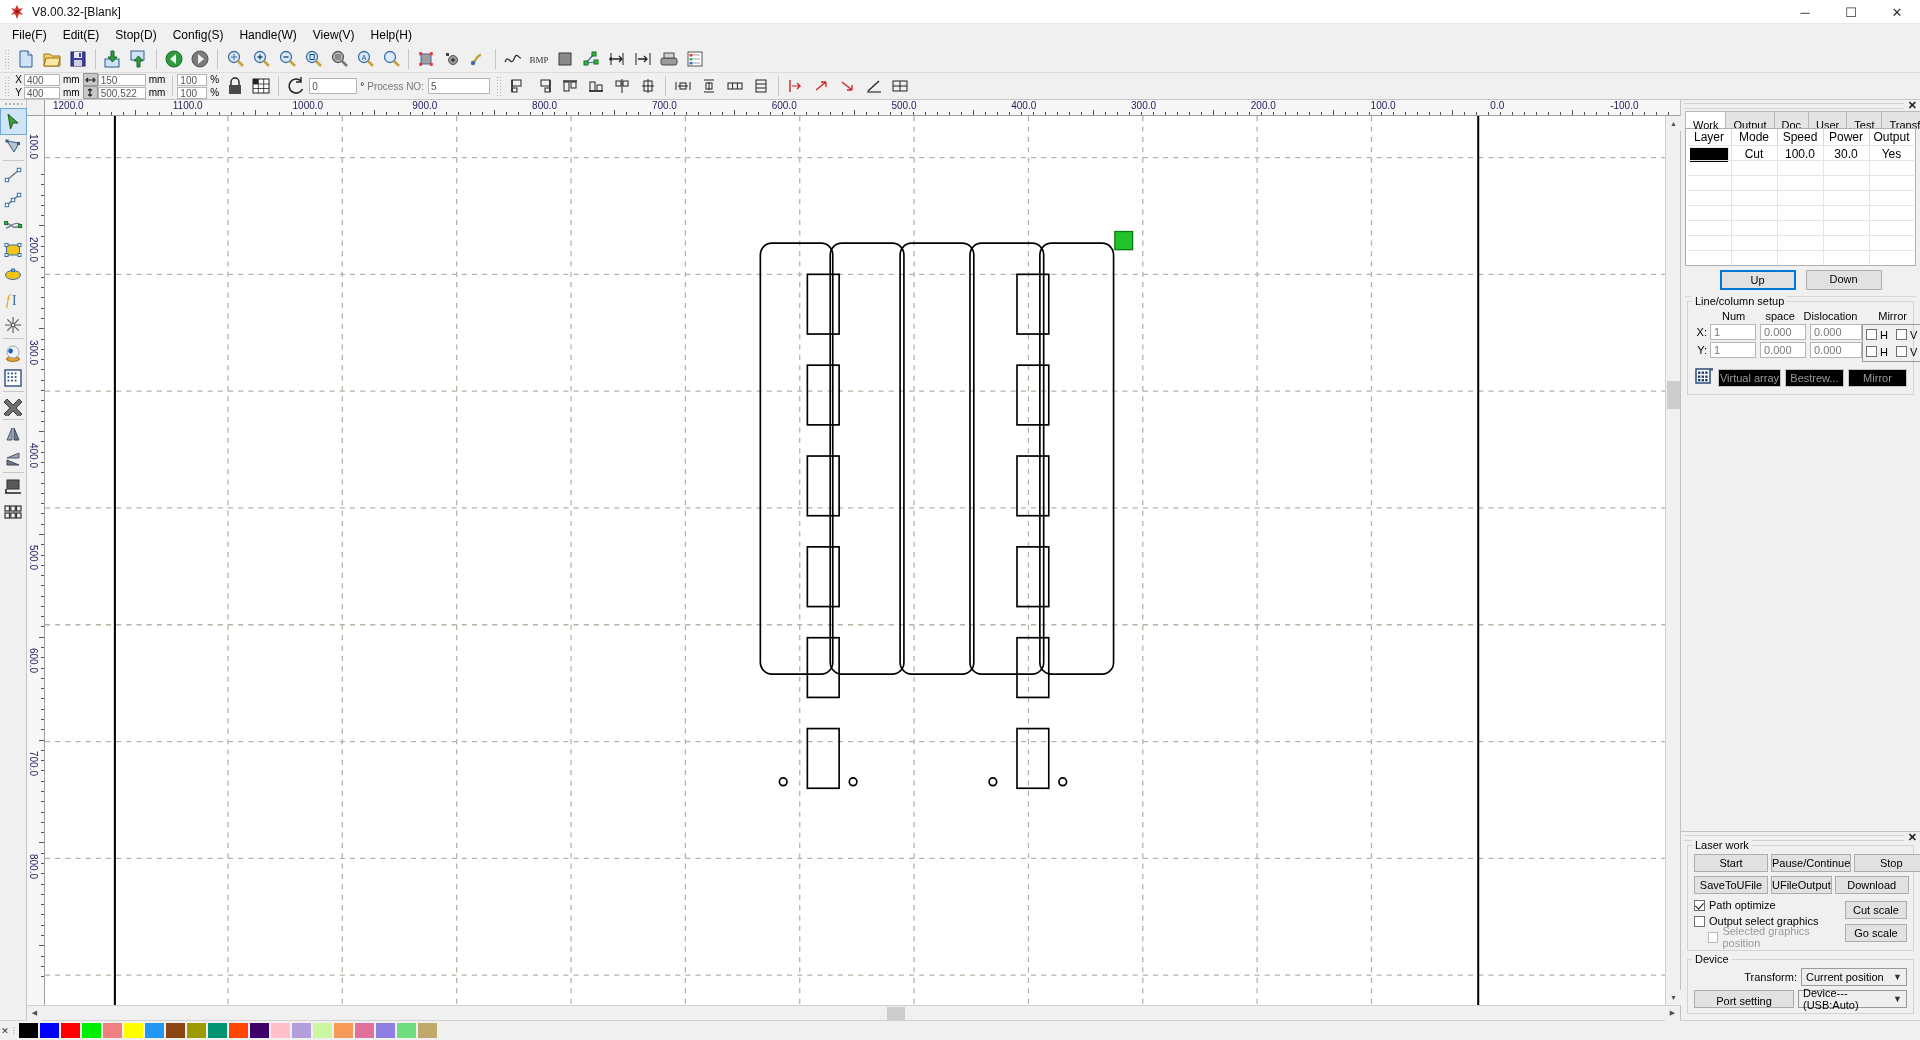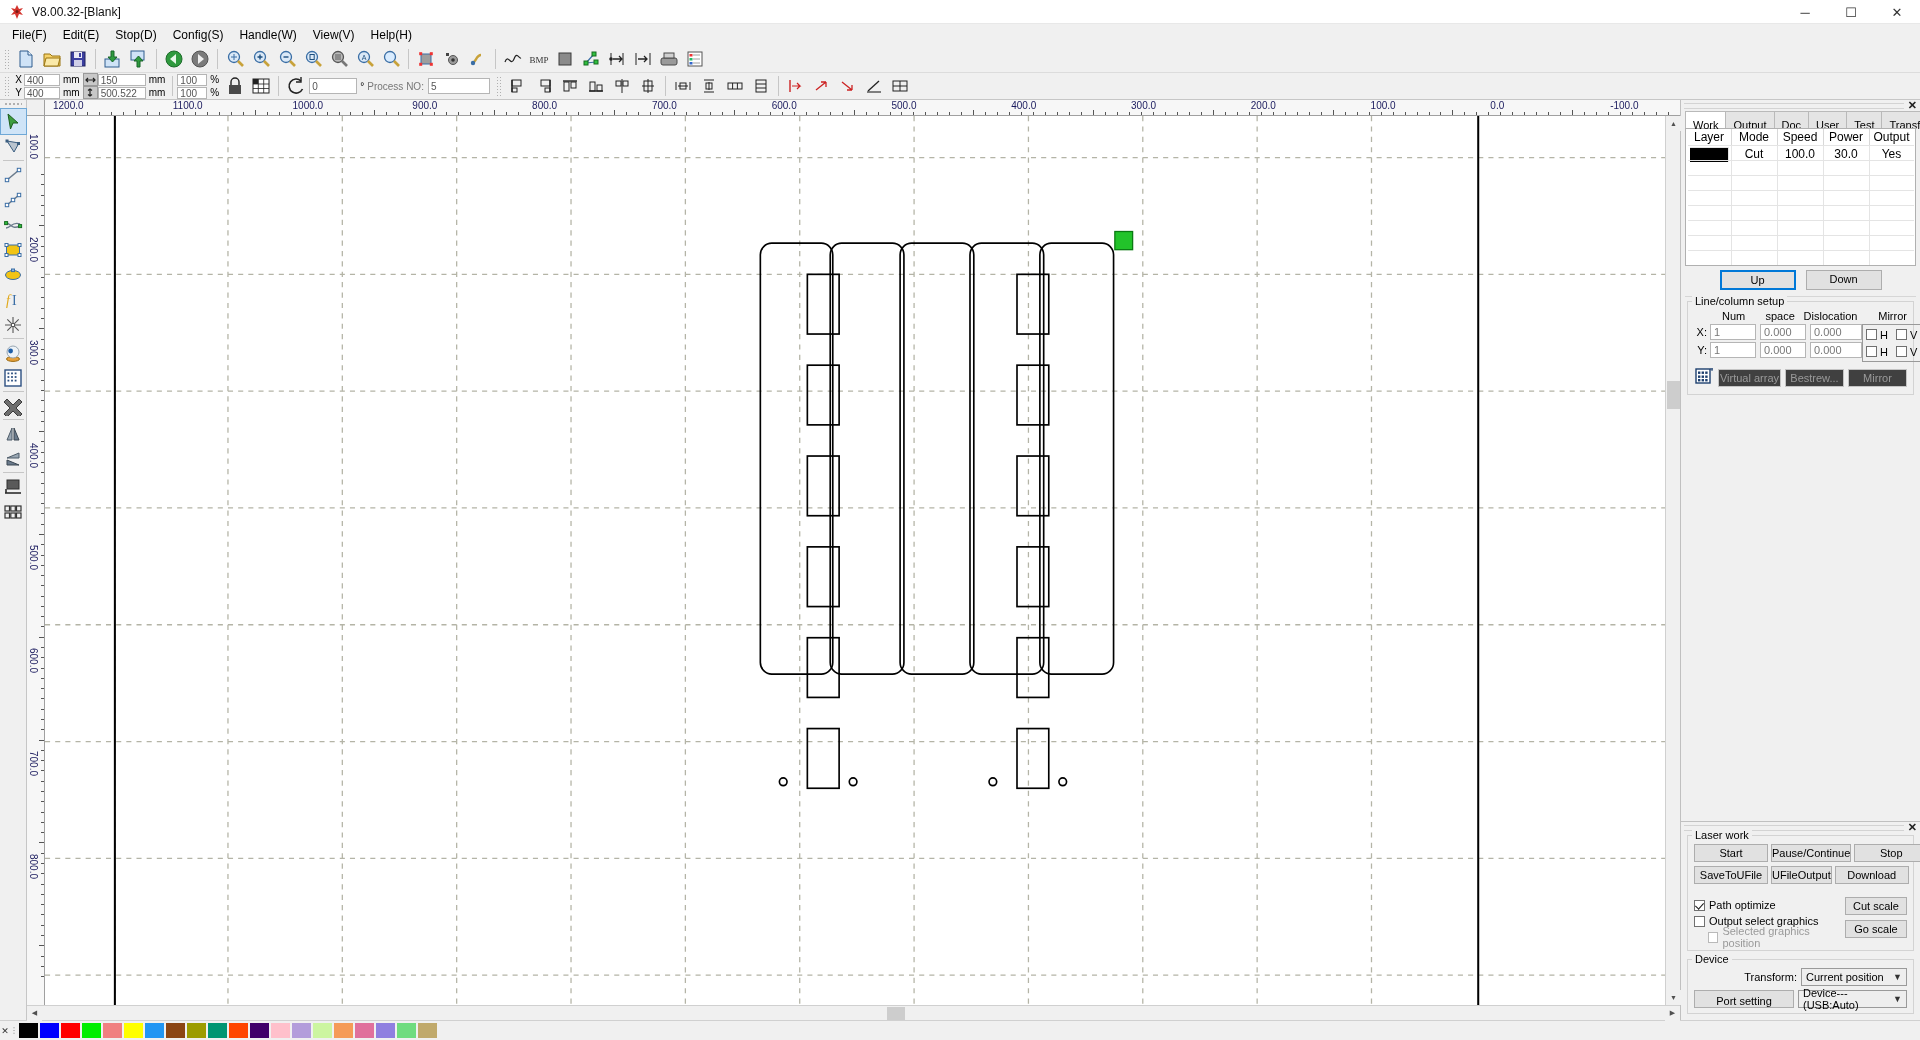--- a/index.html
+++ b/index.html
@@ -98,38 +98,38 @@
   .layer-table { margin: 0 4px; border: 1px solid #b0b0b0; background: #fff; flex: none; }
   .lt-head, .lt-row { display: flex; font-size: 12px; justify-content: center; }
   .lt-head div { border-right: 1px solid #d8d8d8; text-align: center; padding: 1px 0; }
   .lt-row div { border-right: 1px solid #e4e4e4; border-top: 1px solid #e4e4e4; text-align: center; padding: 1px 0; height: 15px;}
   .col-layer { width: 44px; } .col-mode { width: 46px; } .col-speed { width: 46px; }
   .col-power { width: 46px; } .col-output { width: 44px; border-right: none !important; }
   .swatch { background: #000; height: 13px; margin: 1px 2px; }
   .updown { display: flex; justify-content: center; gap: 10px; margin-top: 4px; }
   .btn { border: 1px solid #adadad; background: #e1e1e1; font-size: 11px; padding: 2px 0; text-align: center; }
   .btn.focused { border: 2px solid #0078d7; }
-  .btn.disabled { color: #9a9a9a; background: #404040; border-color: #c4c4c4; }
+  .btn.disabled { color: #9a9a9a; background: #000000; border-color: #c4c4c4; }
   .hr { height: 1px; background: #d6d6d6; margin: 6px 4px 2px; }
   .group { margin: 2px 6px 0; border: 1px solid #d3d3d3; padding: 0 6px 5px; position: relative; }
   .group > .legend { position: absolute; top: -7px; left: 4px; background: #f0f0f0; padding: 0 3px; font-size: 11px; }
   .lcs-head { display: flex; font-size: 11px; padding-top: 8px; }
   .lcs-row { display: flex; align-items: center; margin-top: 2px; font-size: 11px; }
   .lcs-row .rl { width: 16px; text-align: right; padding-right: 3px; }
   .fi { border: 1px solid #b5b5b5; background: #fff; color: #777; font-size: 11px; height: 16px; line-height: 15px; padding: 0 3px; }
   .mirrorbox { border: 1px solid #9a9a9a; display: flex; flex-direction: column; justify-content: center; padding: 1px 3px; }
   .ck { width: 11px; height: 11px; border: 1px solid #707070; background: #fff; display: inline-block; vertical-align: middle; position: relative; }
   .ck.checked::after { content: ""; position: absolute; left: 2px; top: 0px; width: 4px; height: 7px;
                        border: solid #1a1a1a; border-width: 0 1.6px 1.6px 0; transform: rotate(42deg); }
   .ck.dim { border-color: #b9b9b9; }
   .varr { display: flex; gap: 4px; margin-top: 4px; align-items: center; }
   .panel-spacer { flex: 1; }
   .laser-sec { border-top: 1px solid #c0c0c0; }
   .lw-grid { display: grid; grid-template-columns: 74px 1fr 74px; gap: 3px; margin-top: 4px; }
-  .lw-row2 { display: flex; gap: 3px; margin-top: 13px; align-items: flex-start; }
+  .lw-row2 { display: flex; gap: 3px; margin-top: 3px; align-items: center; }
   .lw-checks { flex: 1; font-size: 11px; }
   .lw-check { display: flex; align-items: center; gap: 4px; height: 16px; }
   .lw-sidebtns { display: flex; flex-direction: column; gap: 5px; width: 62px; }
   .dev-row { display: flex; align-items: center; gap: 4px; margin-top: 4px; font-size: 11px; }
   .dev-row .dlbl { width: 103px; text-align: right; }
   .sel { border: 1px solid #9a9a9a; background: #eee; height: 18px; font-size: 11px; display: flex;
          align-items: center; justify-content: space-between; padding: 0 4px; flex: 1; }
   .sel .cv { font-size: 9px; color: #333; }
 
   

